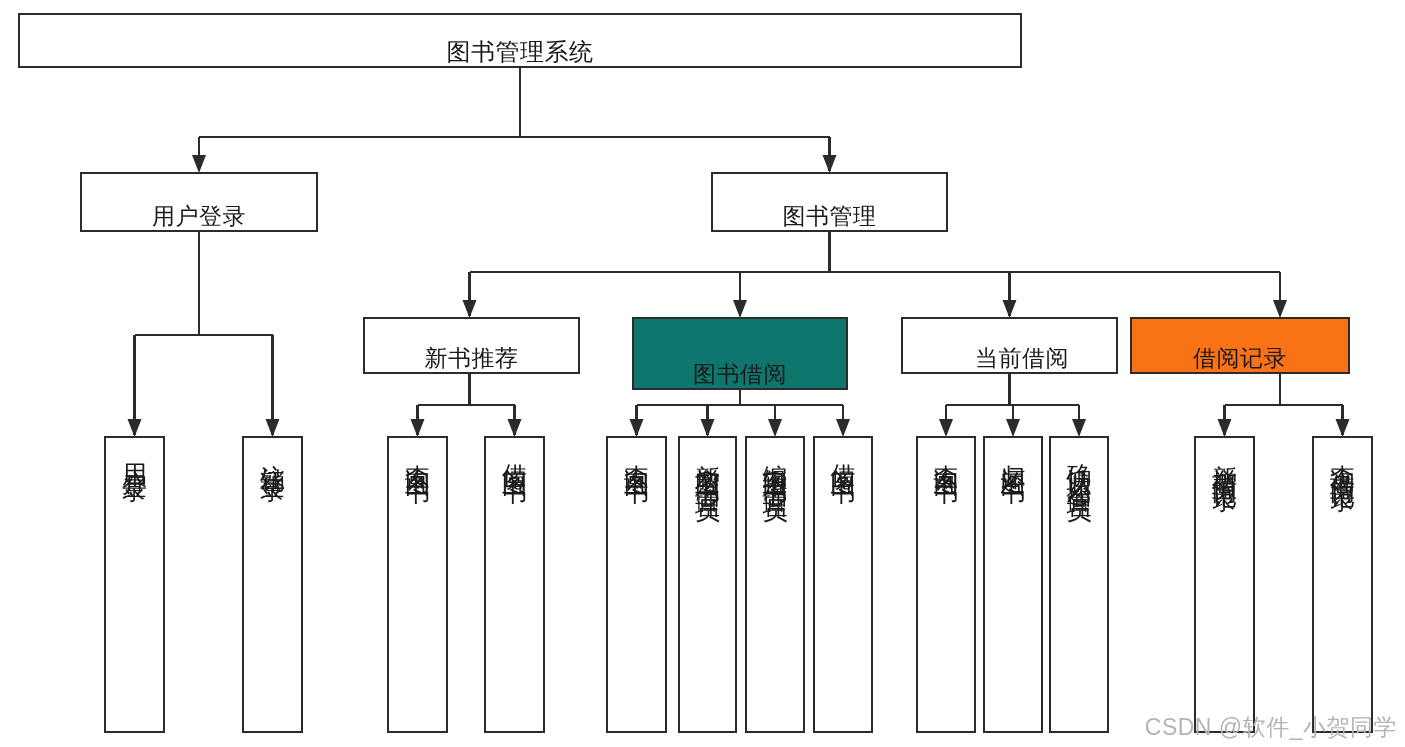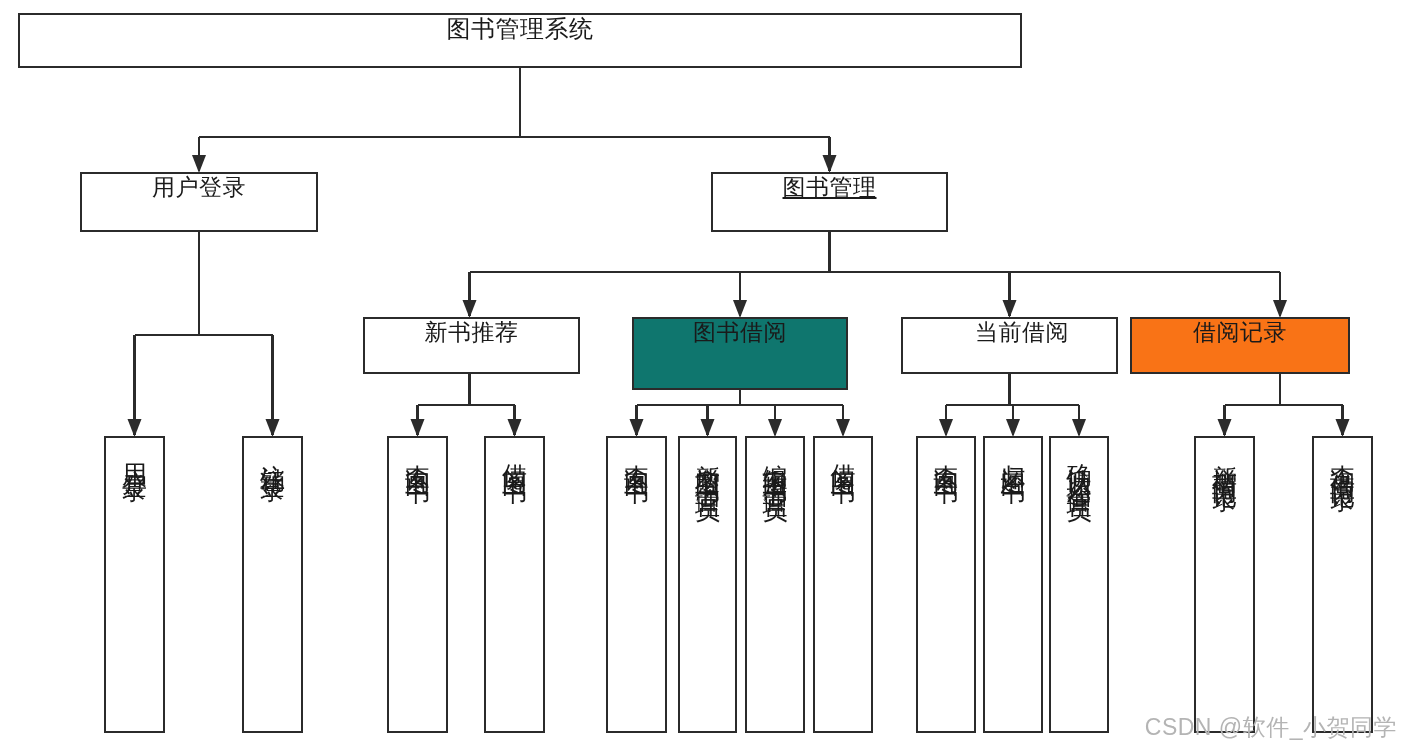--- a/index.html
+++ b/index.html
@@ -25,21 +25,21 @@
     width: 1405px;
     height: 747px;
     pointer-events: none;
   }
   .node {
     position: absolute;
     box-sizing: border-box;
     background: #ffffff;
     border: 2.5px solid #2b2b2b;
     display: flex;
-    align-items: flex-start;
+    align-items: flex-end;
     justify-content: center;
     color: #1a1a1a;
     z-index: 2;
   }
   .node-label {
     display: block;
     text-align: center;
     line-height: 1.18;
     white-space: nowrap;
   }
@@ -136,21 +136,21 @@
       <polygon points="1335.5,419 1349.5,419 1342.5,437" fill="#2b2b2b"></polygon>
     </svg>
 
   <div id="nodes-layer">
       <div class="node horiz root" style="left: 18px; top: 13px; width: 1004px; height: 55px; border-color: rgb(43, 43, 43); background: rgb(255, 255, 255);">
         <span class="node-label" style="color: rgb(26, 26, 26);">图书管理系统</span>
       </div>
       <div class="node horiz" style="left: 80px; top: 172px; width: 238px; height: 60px; border-color: rgb(43, 43, 43); background: rgb(255, 255, 255);">
         <span class="node-label" style="color: rgb(26, 26, 26);">用户登录</span>
       </div>
-      <div class="node horiz" style="left: 711px; top: 172px; width: 237px; height: 60px; border-color: rgb(43, 43, 43); background: rgb(255, 255, 255); text-decoration: underline;">
+      <div class="node horiz" style="left: 711px; top: 172px; width: 237px; height: 60px; border-color: rgb(43, 43, 43); background: rgb(255, 255, 255);">
         <span class="node-label" style="color: rgb(26, 26, 26);">图书管理</span>
       </div>
       <div class="node horiz" style="left: 363px; top: 317px; width: 217px; height: 57px; border-color: rgb(43, 43, 43); background: rgb(255, 255, 255);">
         <span class="node-label" style="color: rgb(26, 26, 26);">新书推荐</span>
       </div>
       <div class="node horiz" style="left: 632px; top: 317px; width: 216px; height: 73px; border-color: rgb(43, 43, 43); background: #0f766e;">
         <span class="node-label" style="color: rgb(26, 26, 26);">图书借阅</span>
       </div>
       <div class="node horiz" style="left: 901px; top: 317px; width: 217px; height: 57px; border-color: rgb(43, 43, 43); background: rgb(255, 255, 255); padding-left: 25px;">
         <span class="node-label" style="color: rgb(26, 26, 26);">当前借阅</span>

